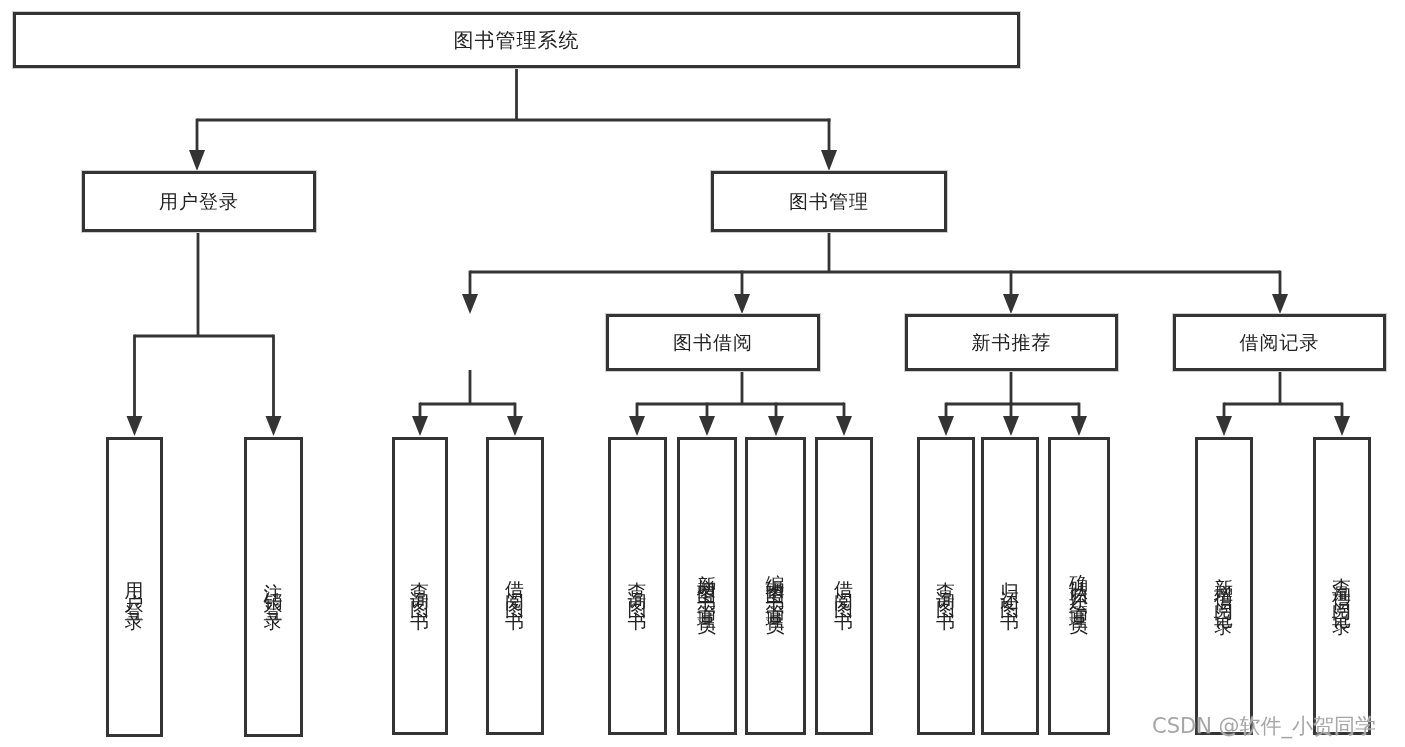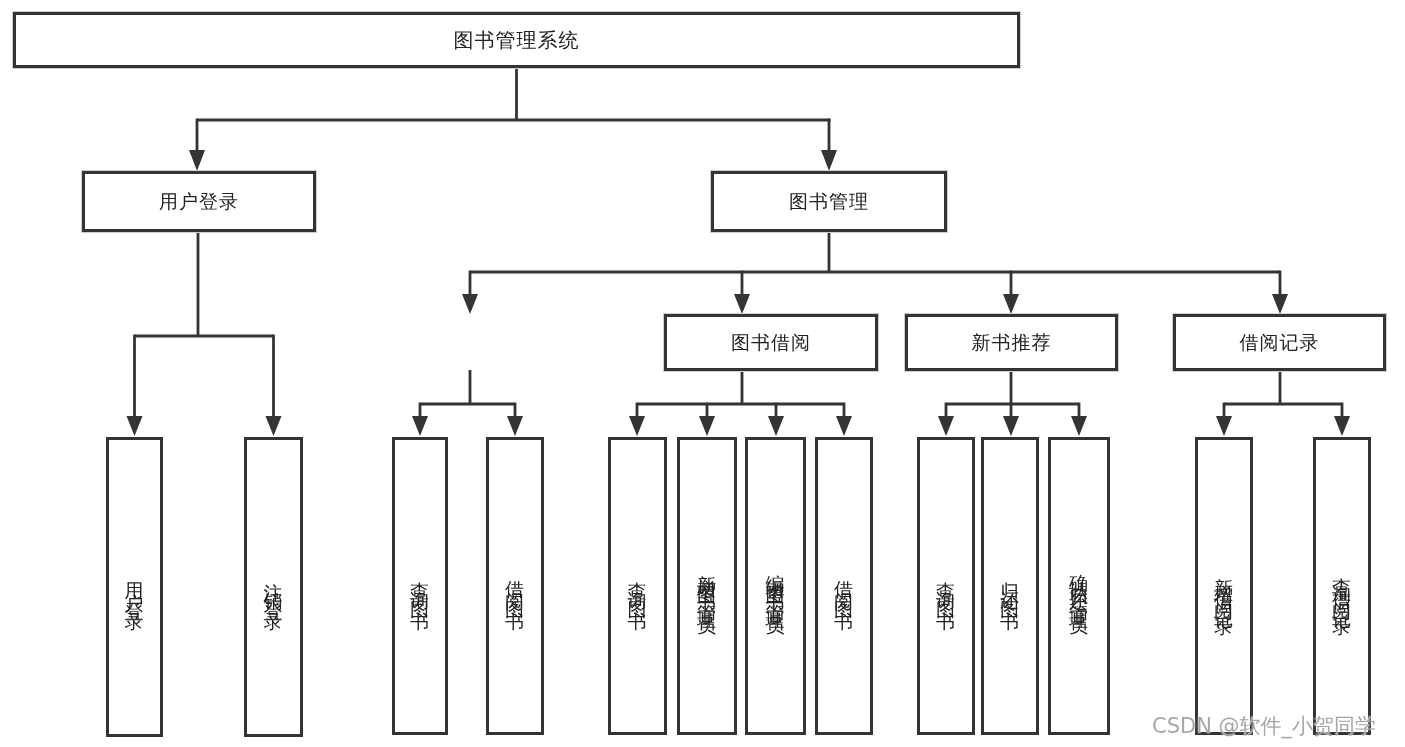--- a/index.html
+++ b/index.html
@@ -142,21 +142,21 @@
       <polygon points="1216,416 1232,416 1224,436"></polygon>
       <polygon points="1334,416 1350,416 1342,436"></polygon>
     </g>
   </svg>
 
   <div class="hbox" style="left:13px; top:12px; width:1007px; height:56px; font-size:20px;font-family:Liberation Mono, monospace;">图书管理系统</div>
 
   <div class="hbox" style="left:82px; top:171px; width:234px; height:61px;">用户登录</div>
   <div class="hbox" style="left:711px; top:171px; width:236px; height:61px;text-align:right;">图书管理</div>
 
-  <div class="hbox" style="left:664px; top:314px; width:214px; height:57px;">图书借阅</div>
+  <div class="hbox" style="left:606px; top:314px; width:214px; height:57px;">图书借阅</div>
   <div class="hbox" style="left:905px; top:314px; width:213px; height:57px;">新书推荐</div>
   <div class="hbox" style="left:1173px; top:314px; width:213px; height:57px;">借阅记录</div>
 
   <div class="vbox" style="left:106px; top:437px; width:57px; height:300px;">
     <span>用户登录</span>
     </div>
   <div class="vbox" style="left:244px; top:437px; width:59px; height:300px;">
     <span>注销登录</span>
     </div>
 

